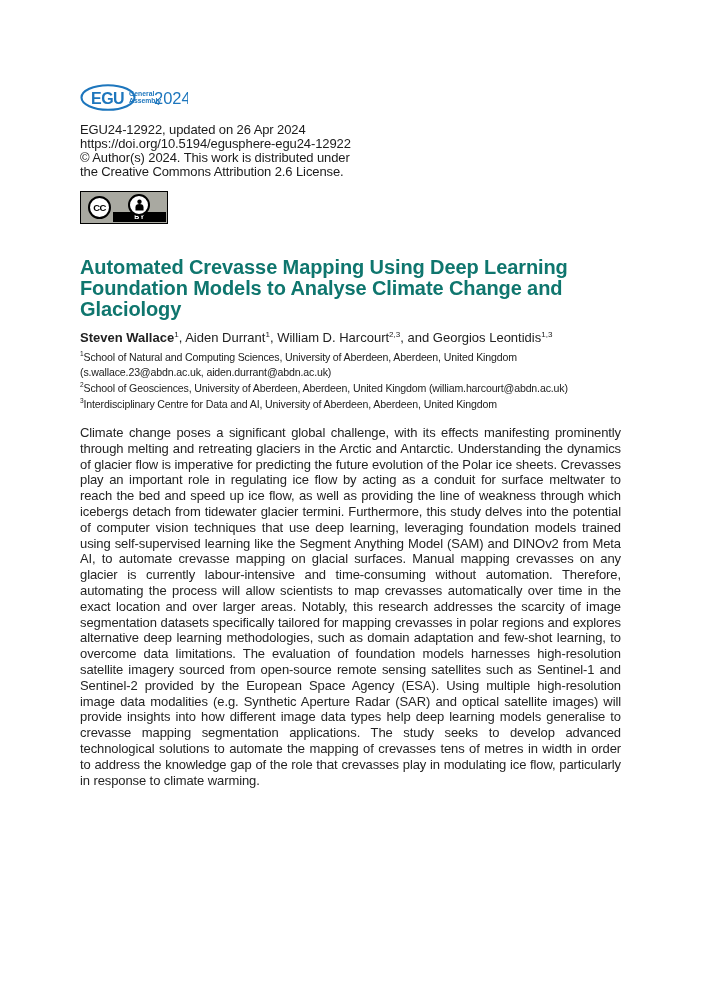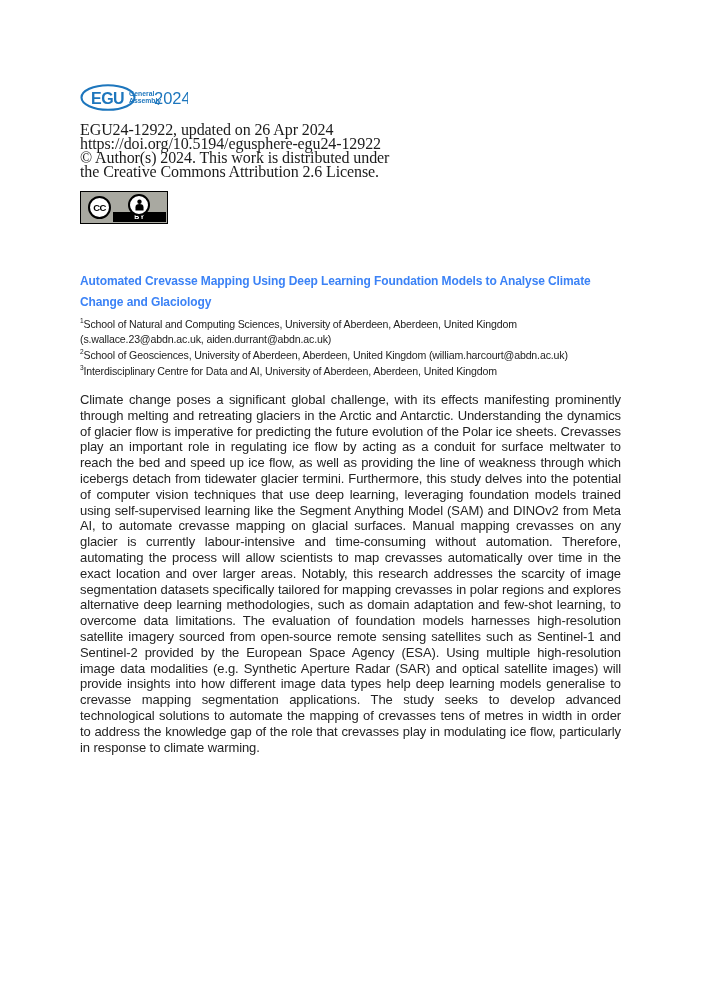--- a/index.html
+++ b/index.html
@@ -18,25 +18,24 @@
     overflow: hidden;
   }
   .content { width: 541px; }
 
   
   .logo-wrap { height: 27px; }
 
   
   .metadata {
     margin-top: 12px;
-    font-size: 16px;
+    font-size: 13px;
     line-height: 14px;
     color: #1b1b1b;
     letter-spacing: -0.1px;
-    font-family: Liberation Serif, serif;
   }
 
   
   .cc-badge {
     position: relative;
     margin-top: 12px;
     width: 86px;
     height: 31px;
     background: #a9a9a1;
     border: 1px solid #000000;
@@ -74,25 +73,25 @@
     font-size: 7px;
     font-weight: bold;
     text-align: center;
     line-height: 10px;
     letter-spacing: 0.5px;
     z-index: 1;
   }
 
   
   .title {
-    margin: 47px 0 0 0;
-    font-size: 12px;
+    margin: 33px 0 0 0;
+    font-size: 20px;
     line-height: 21px;
     font-weight: bold;
-    color: #3b82f6;
+    color: #0f766e;
     letter-spacing: -0.1px;
   }
 
   
   .authors {
     margin-top: 9px;
     font-size: 13px;
     line-height: 17px;
     color: #222222;
   }
@@ -153,20 +152,21 @@
         <svg width="11" height="12" viewBox="0 0 12 13">
           <circle cx="6" cy="3" r="2.4" fill="#000"></circle>
           <path d="M1.6 12.5 v-3.4 a4.4 3.6 0 0 1 8.8 0 v3.4 z" fill="#000"></path>
         </svg>
       </span>
       <span class="by-bar">BY</span>
     </a>
 
     <h1 class="title">Automated Crevasse Mapping Using Deep Learning Foundation Models to Analyse Climate Change and Glaciology</h1>
 
+    <div class="authors"><span></span><span class="bold">Steven Wallace</span><sup>1</sup><span>, </span><span>Aiden Durrant</span><sup>1</sup><span>, </span><span>William D. Harcourt</span><sup>2,3</sup><span>, and </span><span>Georgios Leontidis</span><sup>1,3</sup></div>
 
     <div class="affiliations">
       <div class="affiliation"><sup>1</sup><span>School of Natural and Computing Sciences, University of Aberdeen, Aberdeen, United Kingdom (s.wallace.23@abdn.ac.uk, aiden.durrant@abdn.ac.uk)</span></div>
       <div class="affiliation"><sup>2</sup><span>School of Geosciences, University of Aberdeen, Aberdeen, United Kingdom (william.harcourt@abdn.ac.uk)</span></div>
       <div class="affiliation"><sup>3</sup><span>Interdisciplinary Centre for Data and AI, University of Aberdeen, Aberdeen, United Kingdom</span></div>
     </div>
 
     <p class="abstract">Climate change poses a significant global challenge, with its effects manifesting prominently through melting and retreating glaciers in the Arctic and Antarctic. Understanding the dynamics of glacier flow is imperative for predicting the future evolution of the Polar ice sheets. Crevasses play an important role in regulating ice flow by acting as a conduit for surface meltwater to reach the bed and speed up ice flow, as well as providing the line of weakness through which icebergs detach from tidewater glacier termini. Furthermore, this study delves into the potential of computer vision techniques that use deep learning, leveraging foundation models trained using self-supervised learning like the Segment Anything Model (SAM) and DINOv2 from Meta AI, to automate crevasse mapping on glacial surfaces. Manual mapping crevasses on any glacier is currently labour-intensive and time-consuming without automation. Therefore, automating the process will allow scientists to map crevasses automatically over time in the exact location and over larger areas. Notably, this research addresses the scarcity of image segmentation datasets specifically tailored for mapping crevasses in polar regions and explores alternative deep learning methodologies, such as domain adaptation and few-shot learning, to overcome data limitations. The evaluation of foundation models harnesses high-resolution satellite imagery sourced from open-source remote sensing satellites such as Sentinel-1 and Sentinel-2 provided by the European Space Agency (ESA). Using multiple high-resolution image data modalities (e.g. Synthetic Aperture Radar (SAR) and optical satellite images) will provide insights into how different image data types help deep learning models generalise to crevasse mapping segmentation applications. The study seeks to develop advanced technological solutions to automate the mapping of crevasses tens of metres in width in order to address the knowledge gap of the role that crevasses play in modulating ice flow, particularly in response to climate warming.</p>
 
   </div>

